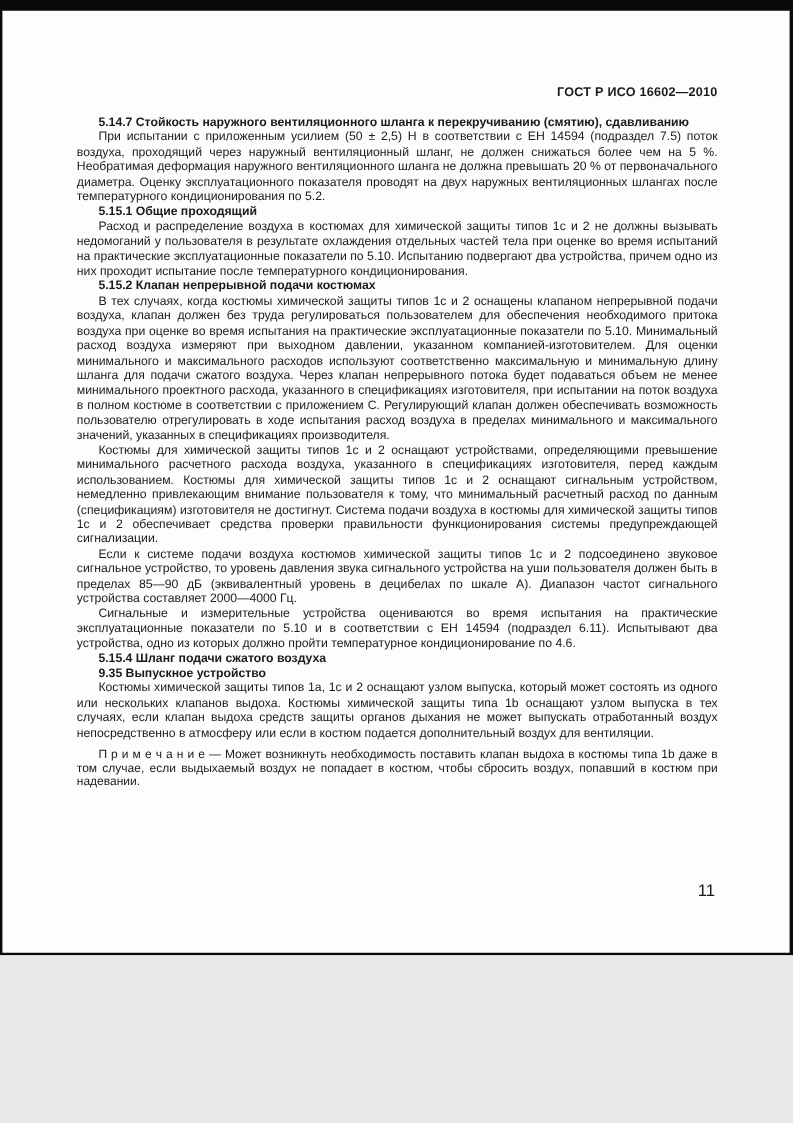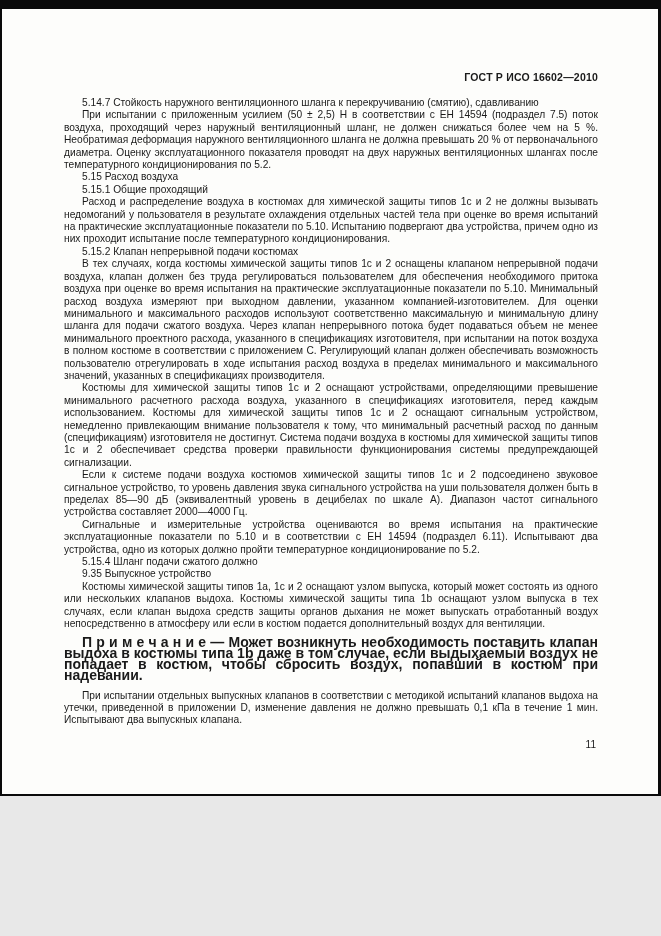--- a/index.html
+++ b/index.html
@@ -39,62 +39,59 @@
     -webkit-hyphens: auto;
   }
   .content p {
     margin: 0;
     font-size: 10.2px;
     line-height: 12.4px;
     text-align: justify;
     text-indent: 18px;
   }
   .content p.heading {
-    font-weight: normal;
+    font-weight: bold;
   }
   .content p.note {
-    font-size: 14px;
+    font-size: 10px;
     line-height: 10.8px;
     margin: 7px 0 7px 0;
-    font-weight: bold;
   }
   .content p.spaced {
     margin-top: 9px;
   }
   .doc-footer {
     position: absolute;
     bottom: 44px;
     right: 62px;
-    font-size: 10px;
+    font-size: 14px;
   }
 </style>
 </head>
 <body>
 
 <div class="page">
 
   <div class="doc-header">
     <span>ГОСТ Р ИСО 16602—2010</span>
   </div>
 
   <div class="content">
     <p class="heading">5.14.7 Стойкость наружного вентиляционного шланга к перекручиванию (смятию), сдавливанию</p>
     <p>При испытании с приложенным усилием (50 ± 2,5) Н в соответствии с ЕН 14594 (подраздел 7.5) поток воздуха, проходящий через наружный вентиляционный шланг, не должен снижаться более чем на 5 %. Необратимая деформация наружного вентиляционного шланга не должна превышать 20 % от первоначального диаметра. Оценку эксплуатационного показателя проводят на двух наружных вентиляционных шлангах после температурного кондиционирования по 5.2.</p>
-    <p class="heading">5.15 Расход воздуха</p>
     <p class="heading">5.15.1 Общие проходящий</p>
     <p>Расход и распределение воздуха в костюмах для химической защиты типов 1с и 2 не должны вызывать недомоганий у пользователя в результате охлаждения отдельных частей тела при оценке во время испытаний на практические эксплуатационные показатели по 5.10. Испытанию подвергают два устройства, причем одно из них проходит испытание после температурного кондиционирования.</p>
     <p class="heading">5.15.2 Клапан непрерывной подачи костюмах</p>
     <p>В тех случаях, когда костюмы химической защиты типов 1с и 2 оснащены клапаном непрерывной подачи воздуха, клапан должен без труда регулироваться пользователем для обеспечения необходимого притока воздуха при оценке во время испытания на практические эксплуатационные показатели по 5.10. Минимальный расход воздуха измеряют при выходном давлении, указанном компанией-изготовителем. Для оценки минимального и максимального расходов используют соответственно максимальную и минимальную длину шланга для подачи сжатого воздуха. Через клапан непрерывного потока будет подаваться объем не менее минимального проектного расхода, указанного в спецификациях изготовителя, при испытании на поток воздуха в полном костюме в соответствии с приложением С. Регулирующий клапан должен обеспечивать возможность пользователю отрегулировать в ходе испытания расход воздуха в пределах минимального и максимального значений, указанных в спецификациях производителя.</p>
     <p>Костюмы для химической защиты типов 1с и 2 оснащают устройствами, определяющими превышение минимального расчетного расхода воздуха, указанного в спецификациях изготовителя, перед каждым использованием. Костюмы для химической защиты типов 1с и 2 оснащают сигнальным устройством, немедленно привлекающим внимание пользователя к тому, что минимальный расчетный расход по данным (спецификациям) изготовителя не достигнут. Система подачи воздуха в костюмы для химической защиты типов 1с и 2 обеспечивает средства проверки правильности функционирования системы предупреждающей сигнализации.</p>
     <p>Если к системе подачи воздуха костюмов химической защиты типов 1с и 2 подсоединено звуковое сигнальное устройство, то уровень давления звука сигнального устройства на уши пользователя должен быть в пределах 85—90 дБ (эквивалентный уровень в децибелах по шкале А). Диапазон частот сигнального устройства составляет 2000—4000 Гц.</p>
-    <p>Сигнальные и измерительные устройства оцениваются во время испытания на практические эксплуатационные показатели по 5.10 и в соответствии с ЕН 14594 (подраздел 6.11). Испытывают два устройства, одно из которых должно пройти температурное кондиционирование по 5.2.</p>
-    <p class="heading">5.15.4 Шланг подачи сжатого должно</p>
+    <p>Сигнальные и измерительные устройства оцениваются во время испытания на практические эксплуатационные показатели по 5.10 и в соответствии с ЕН 14594 (подраздел 6.11). Испытывают два устройства, одно из которых должно пройти температурное кондиционирование по 4.6.</p>
+    <p class="heading">5.15.4 Шланг подачи сжатого воздуха</p>
     <p class="heading">9.35 Выпускное устройство</p>
     <p>Костюмы химической защиты типов 1а, 1с и 2 оснащают узлом выпуска, который может состоять из одного или нескольких клапанов выдоха. Костюмы химической защиты типа 1b оснащают узлом выпуска в тех случаях, если клапан выдоха средств защиты органов дыхания не может выпускать отработанный воздух непосредственно в атмосферу или если в костюм подается дополнительный воздух для вентиляции.</p>
     <p class="note">П р и м е ч а н и е — Может возникнуть необходимость поставить клапан выдоха в костюмы типа 1b даже в том случае, если выдыхаемый воздух не попадает в костюм, чтобы сбросить воздух, попавший в костюм при надевании.</p>
-    <p class="spaced">При испытании отдельных выпускных клапанов в соответствии с методикой испытаний клапанов выдоха на утечки, приведенной в приложении D, изменение давления не должно превышать 0,1 кПа в течение 1 мин. Испытывают два выпускных клапана.</p>
   </div>
 
   <div class="doc-footer">
     <span>11</span>
   </div>
 
 </div>
 
 </body></html>

